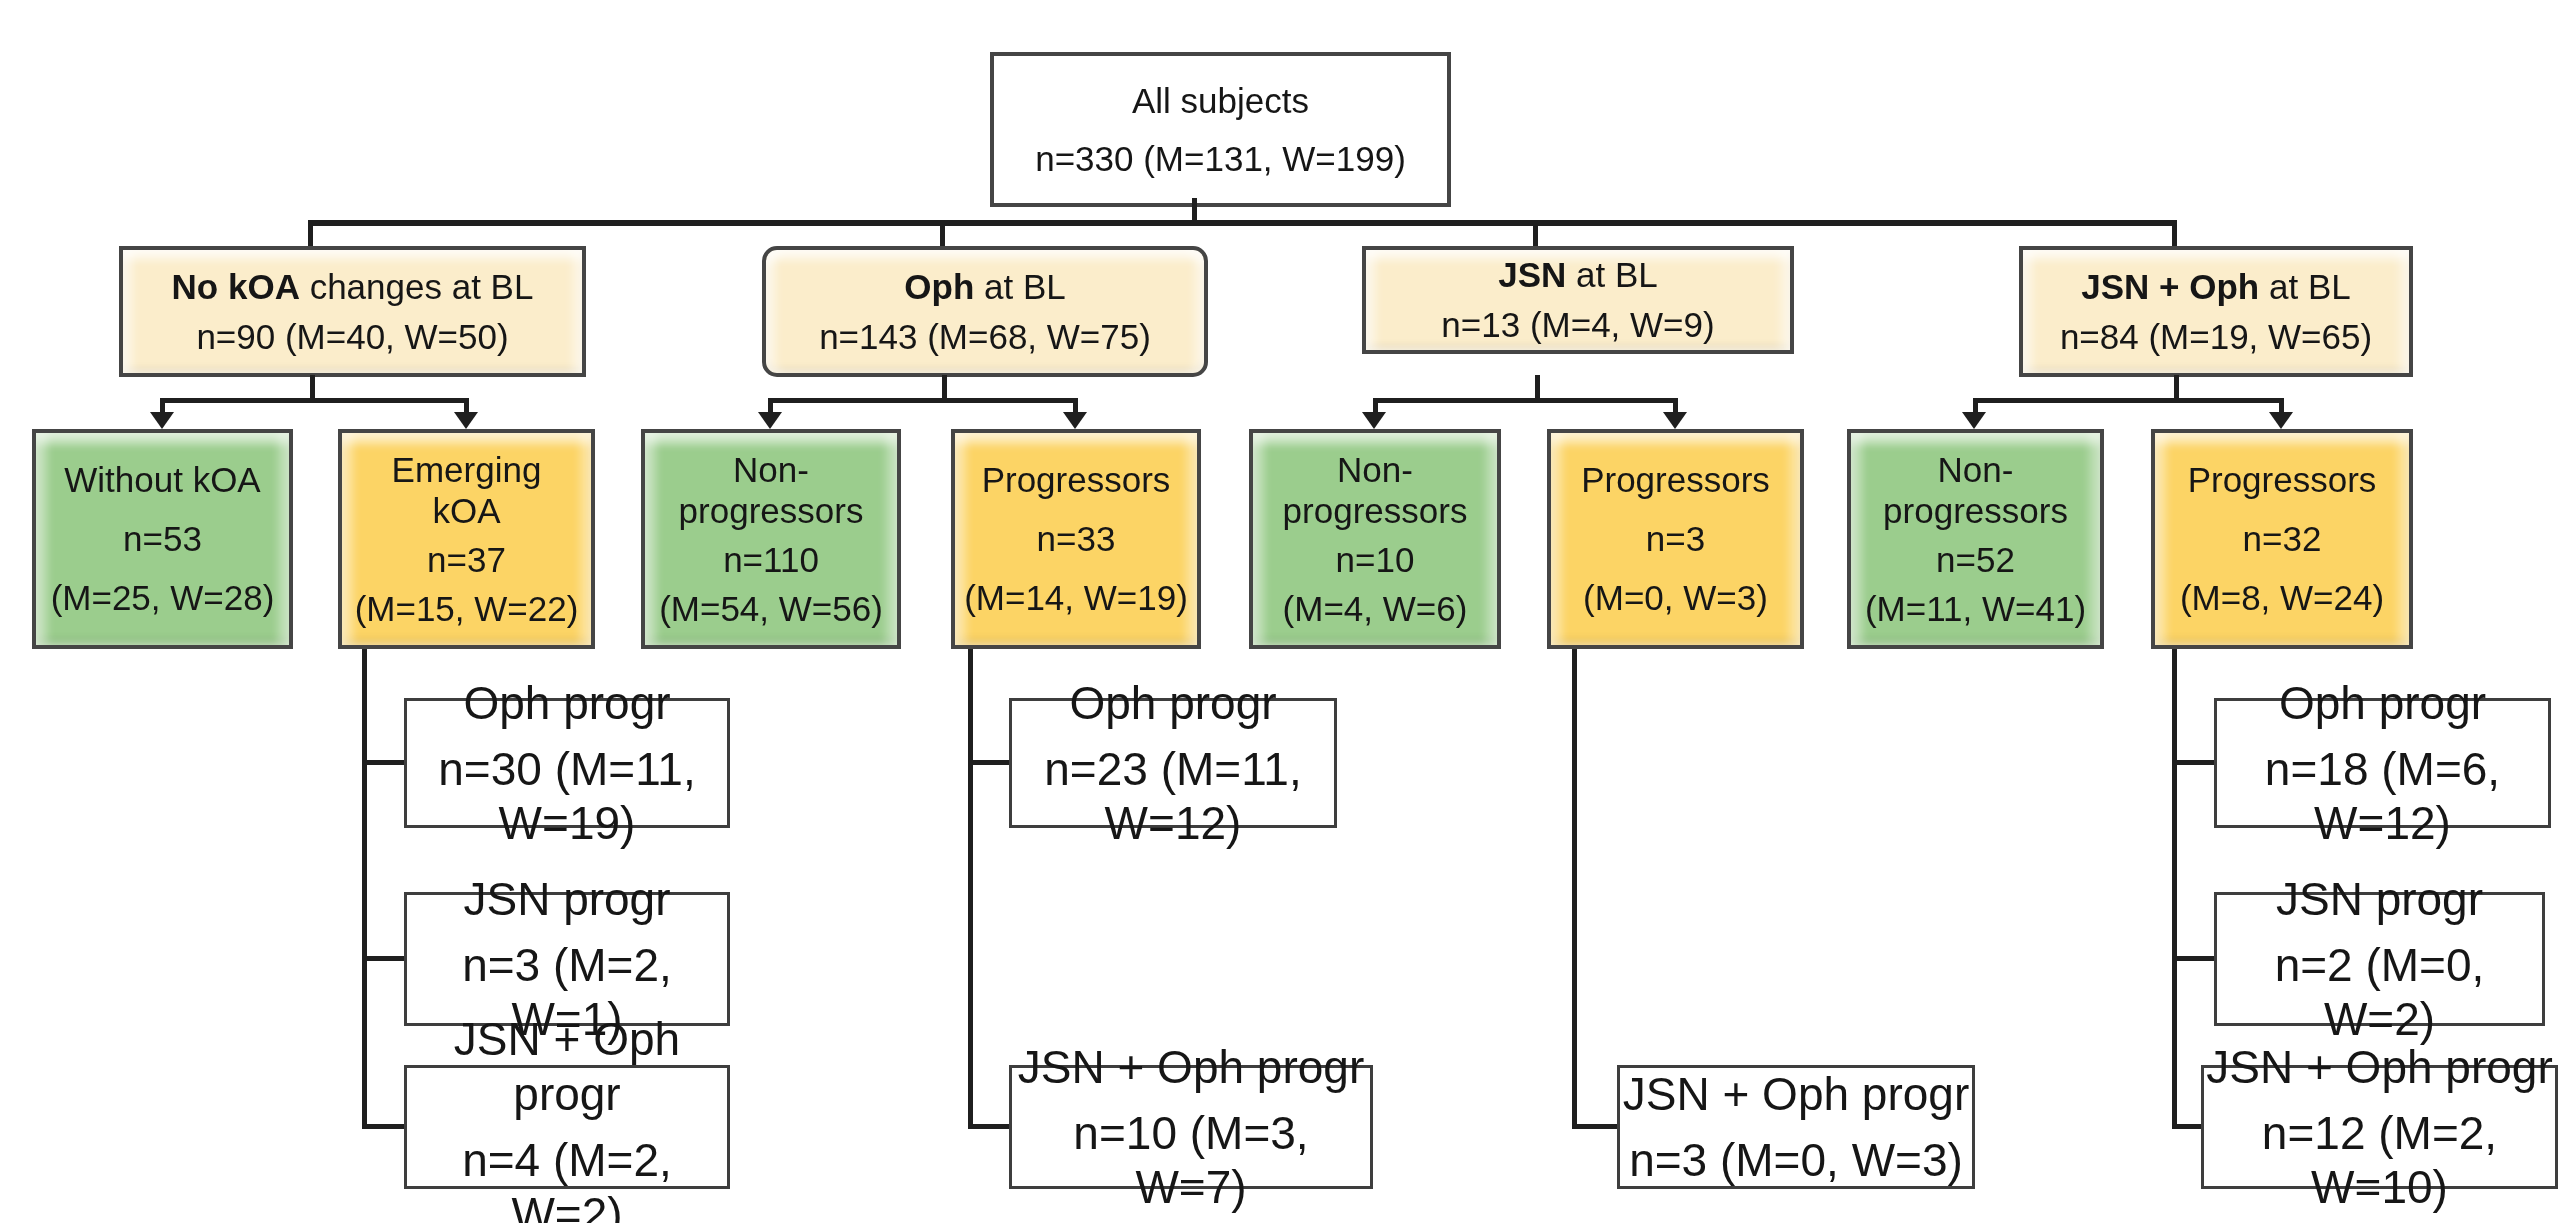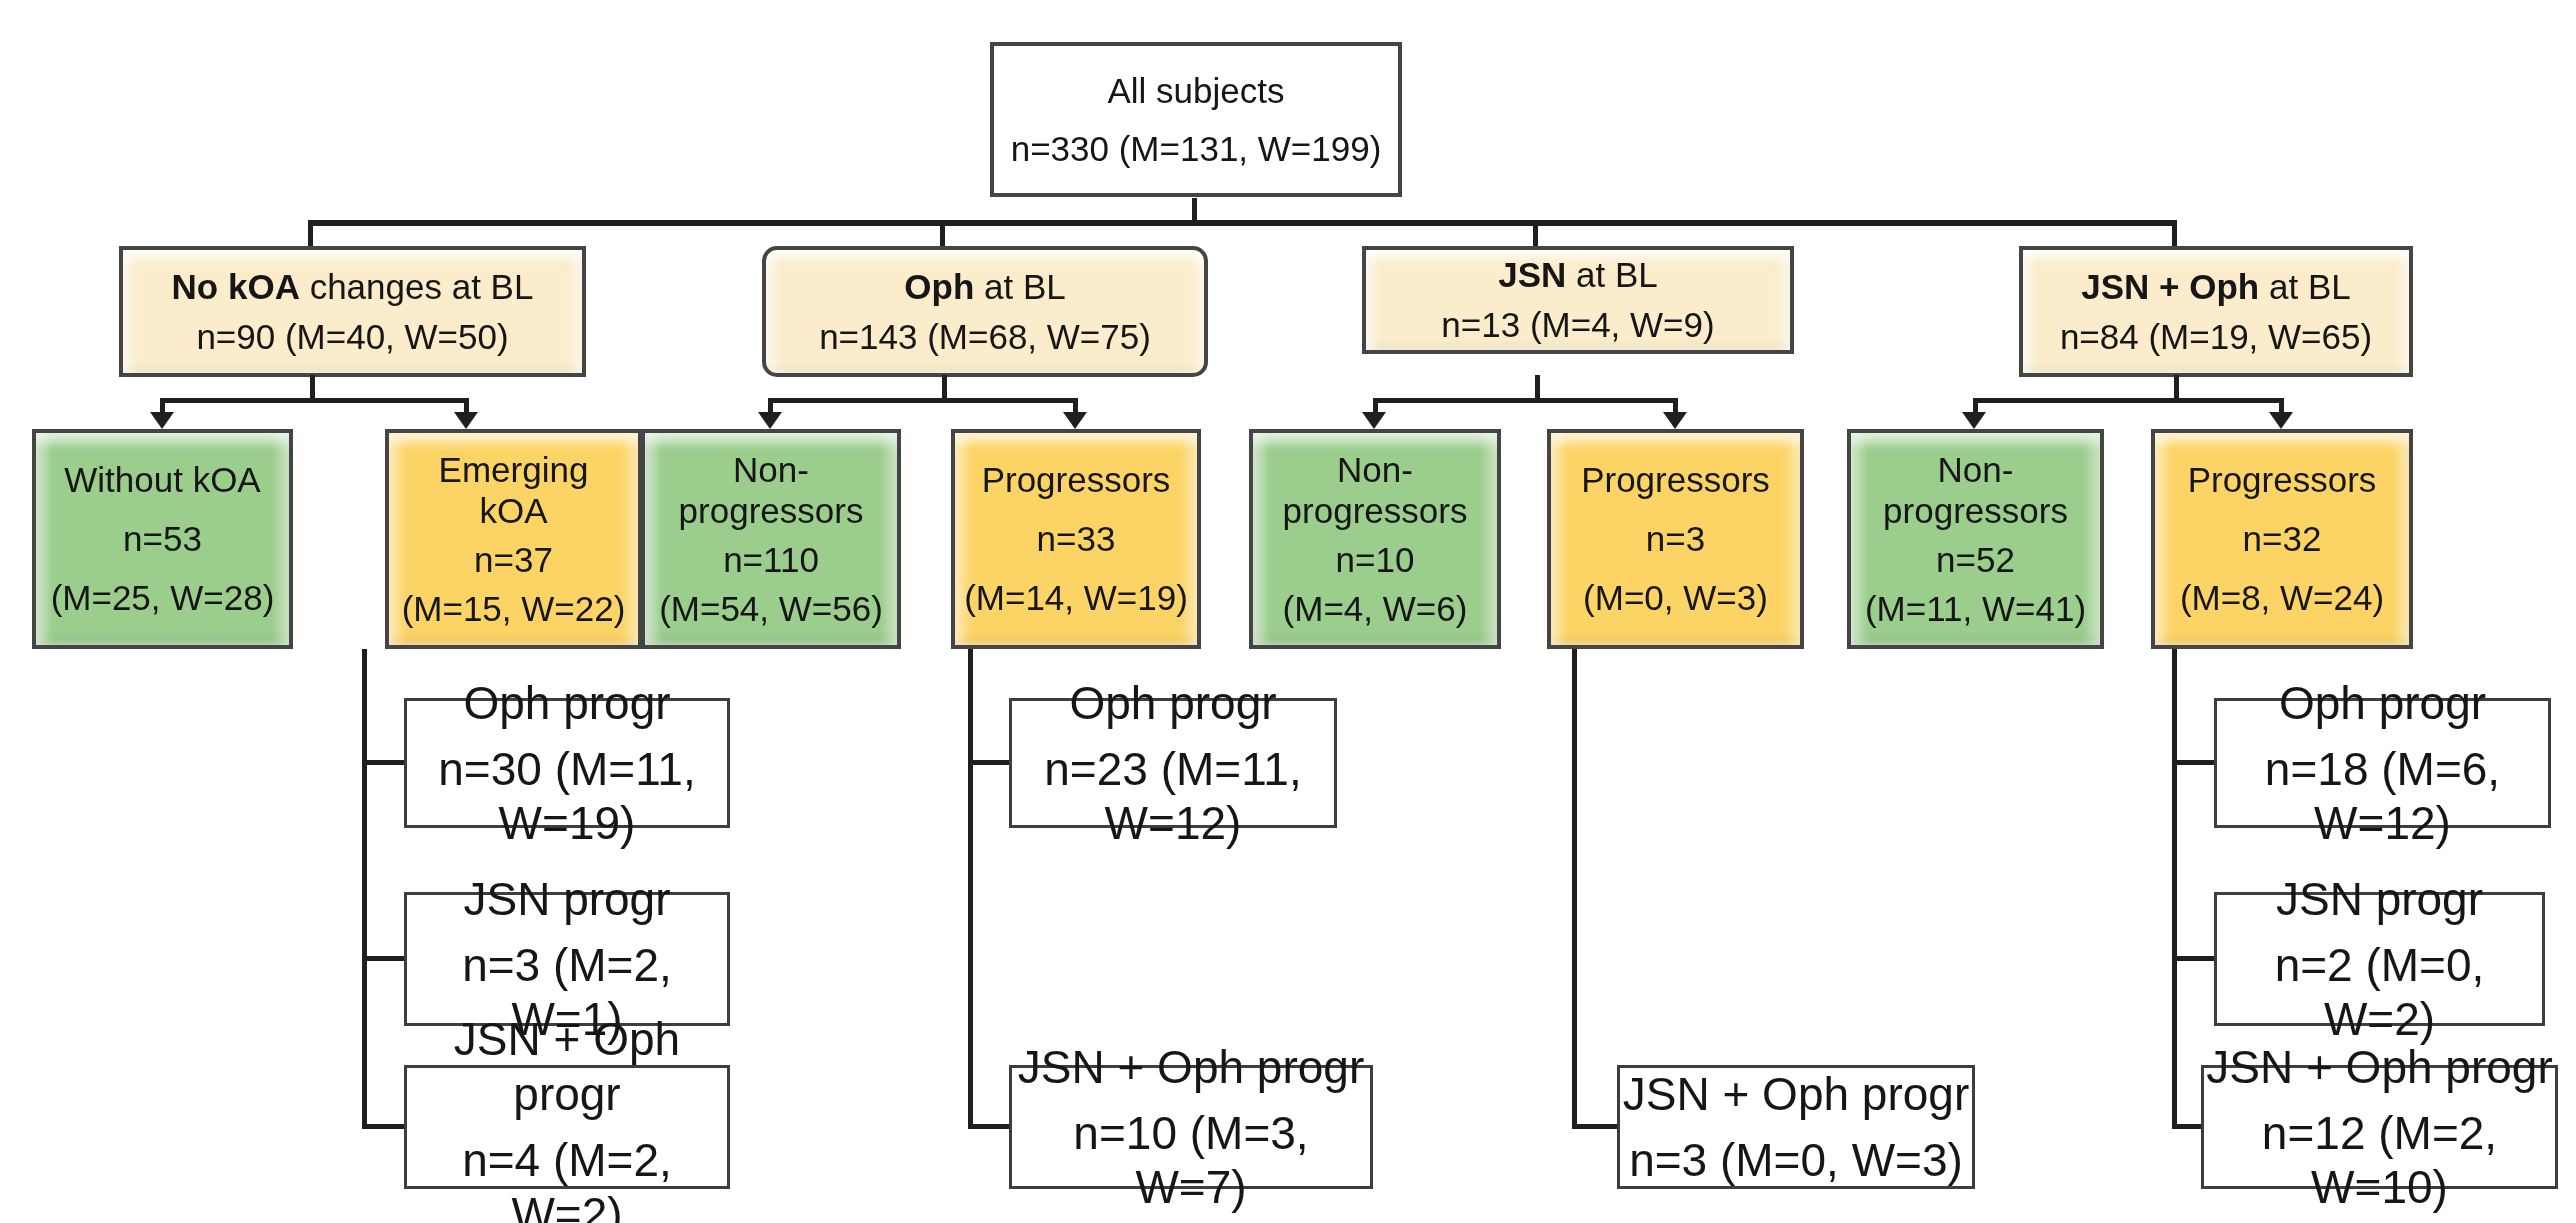--- a/index.html
+++ b/index.html
@@ -66,21 +66,21 @@
     border-right:12.7px solid transparent;
     border-top:17.6px solid var(--line,#1f1f1f);
   }
   b{font-weight:700;}
 </style>
 </head>
 <body>
 
 <div class="canvas">
 
-  <div class="box root" style="left:990px;top:42px;width:412px;height:155px;">
+  <div class="box root" style="left:990px;top:52px;width:461px;height:155px;">
     <span>All subjects</span>
     <span>n=330 (M=131, W=199)</span>
   </div>
 
   <div class="vline" style="left:1192px;top:198px;width:4.9px;height:24px;"></div>
   <div class="hline" style="left:310px;top:220px;width:1867px;height:6px;"></div>
   <div class="vline" style="left:308px;top:220px;width:4.9px;height:28.5px;"></div>
   <div class="vline" style="left:940px;top:220px;width:4.9px;height:28.5px;"></div>
   <div class="vline" style="left:1533px;top:220px;width:4.9px;height:28.5px;"></div>
   <div class="vline" style="left:2172px;top:220px;width:4.9px;height:28.5px;"></div>
@@ -128,21 +128,21 @@
   <div class="vline" style="left:1973px;top:398px;width:4.9px;height:17px;"></div>
   <div class="vline" style="left:2279px;top:398px;width:4.9px;height:17px;"></div>
   <div class="arrow" style="left:1962px;top:412px;"></div>
   <div class="arrow" style="left:2269px;top:412px;"></div>
 
   <div class="box l2 green" style="left:32px;top:429px;width:261px;height:220px;">
     <span class="t">Without kOA</span>
     <span>n=53</span>
     <span>(M=25, W=28)</span>
   </div>
-  <div class="box l2 yellow" style="left:338px;top:429px;width:257px;height:220px;margin-left:47px;">
+  <div class="box l2 yellow" style="left:338px;top:429px;width:257px;height:220px;">
     <span class="t">Emerging kOA</span>
     <span>n=37</span>
     <span>(M=15, W=22)</span>
   </div>
   <div class="box l2 green" style="left:641px;top:429px;width:260px;height:220px;">
     <span class="t">Non-progressors</span>
     <span>n=110</span>
     <span>(M=54, W=56)</span>
   </div>
   <div class="box l2 yellow" style="left:951px;top:429px;width:250px;height:220px;">

